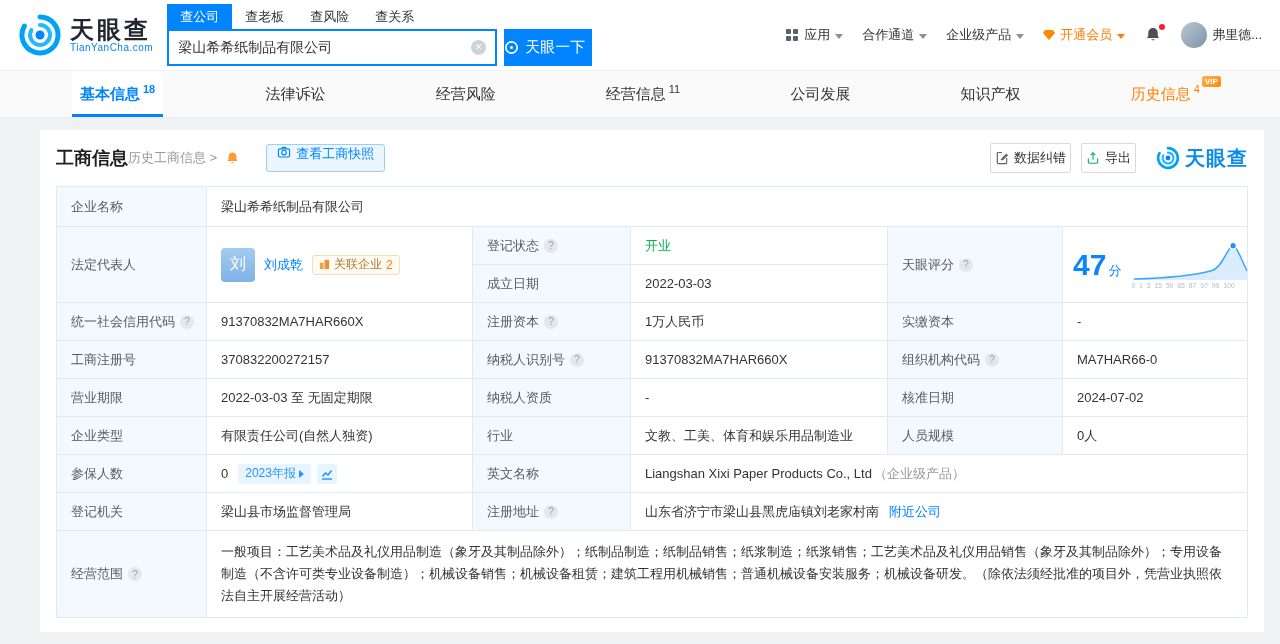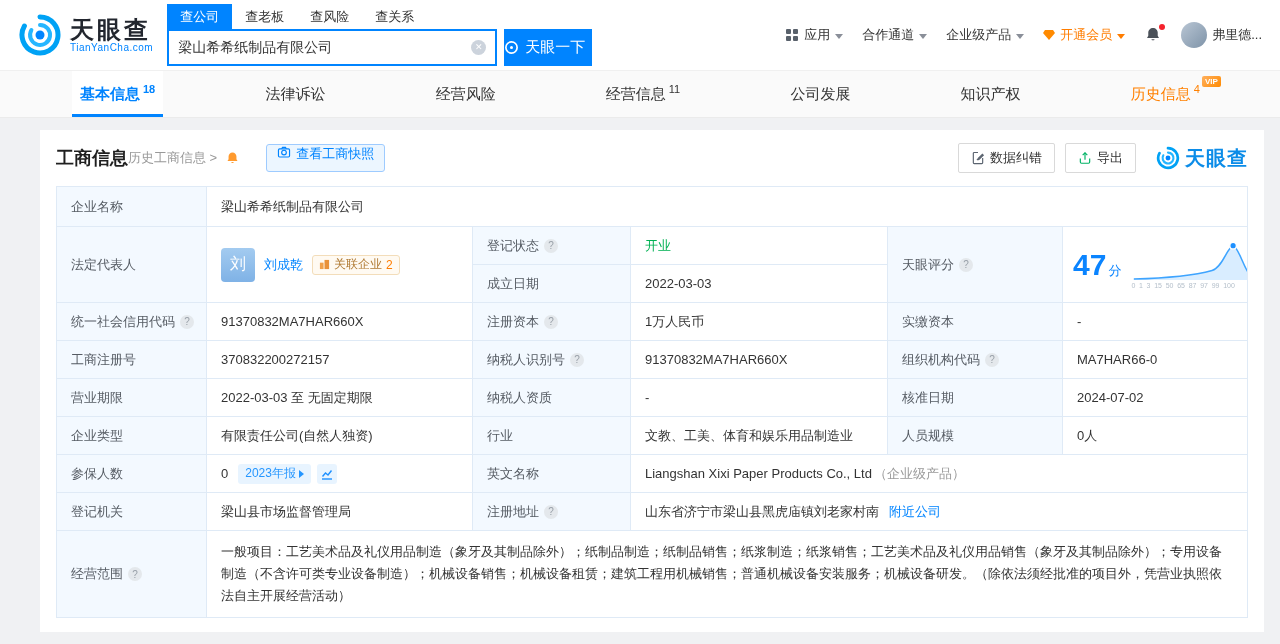--- a/index.html
+++ b/index.html
@@ -42,21 +42,21 @@
 .vip-tag{position:absolute;top:2px;right:-13px;background:linear-gradient(135deg,#ffb05e,#ff8a00);color:#fff;font-size:8px;padding:0 3px;border-radius:2px;line-height:11px;font-weight:bold}
 
 
 .card{margin:12px 16px 0 40px;background:#fff;padding-bottom:14px}
 .sec-head{display:flex;align-items:center;height:56px;padding:0 16px}
 .sec-title{font-size:18px;font-weight:bold;color:#1f1f1f}
 .sec-history{font-size:13px;color:#999;cursor:pointer}
 .rem-bell{margin-left:8px;display:flex;align-items:center;cursor:pointer}
 .snap-btn{margin-left:26px;height:28px;padding:0 10px;border:1px solid #9ecbff;background:#ecf6ff;color:#0084ff;font-size:13px;border-radius:3px;display:flex;gap:5px;cursor:pointer;font-family:inherit;white-space:nowrap}
 .sec-actions{margin-left:auto;display:flex;align-items:center;gap:10px}
-.act-btn{height:30px;padding:0 12px;border:1px solid #d9d9d9;background:#fff;border-radius:2px;font-size:13px;color:#333;display:flex;align-items:center;gap:5px;cursor:pointer;font-family:Liberation Mono, monospace;white-space:nowrap}
+.act-btn{height:30px;padding:0 4px;border:1px solid #d9d9d9;background:#fff;border-radius:2px;font-size:13px;color:#333;display:flex;align-items:center;gap:5px;cursor:pointer;font-family:Liberation Mono, monospace;white-space:nowrap}
 .watermark{display:flex;align-items:center;gap:5px;margin-left:10px}
 .wm-text{font-size:20px;font-weight:bold;color:#0b8ce8;letter-spacing:1px}
 
 
 .tbl{margin:0 16px;display:grid;grid-template-columns:150px 266px 158px 257px 175px 1fr;grid-template-rows:40px repeat(8,38px) auto;border-left:1px solid #dfeaf6;border-top:1px solid #dfeaf6;font-size:13px}
 .c{border-right:1px solid #dfeaf6;border-bottom:1px solid #dfeaf6;display:flex;align-items:center;padding:0 14px;background:#fff;min-width:0;overflow:hidden;white-space:nowrap}
 .c.lab{background:#f3f9ff;color:#555b63}
 .q{width:14px;height:14px;border-radius:50%;background:#e4e8ec;color:#98a0a8;font-size:10px;display:inline-flex;align-items:center;justify-content:center;margin-left:5px;flex:none;cursor:pointer}
 .q::after{content:"?"}
 .val-link{color:#0084ff;cursor:pointer;text-decoration:none}

